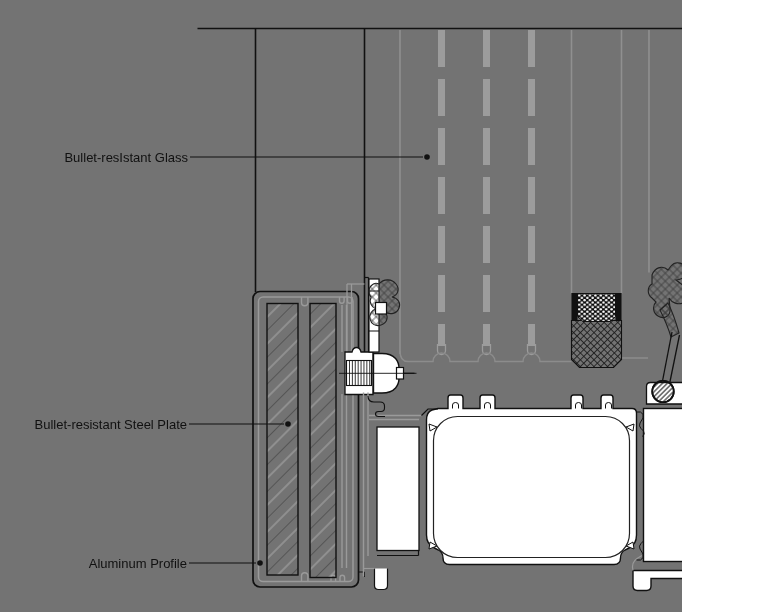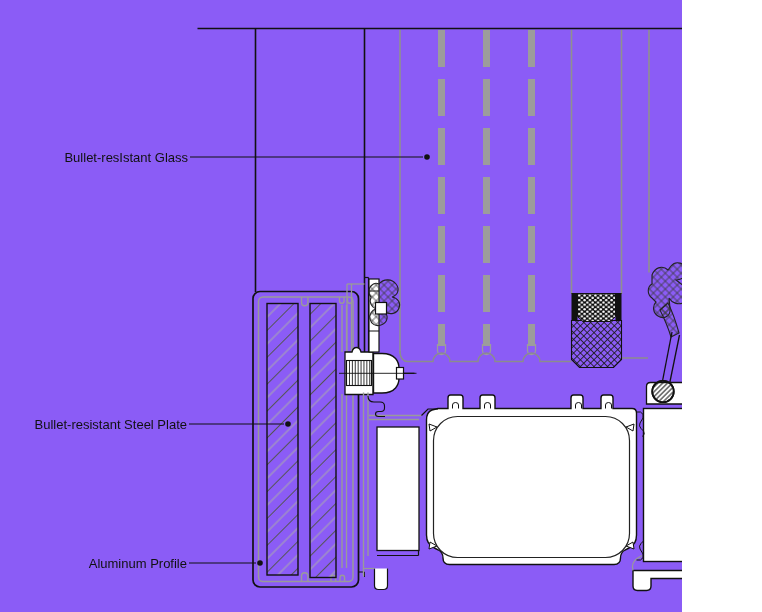--- a/index.html
+++ b/index.html
@@ -1,19 +1,19 @@
 <!DOCTYPE html>
 <html><head>
 <meta charset="utf-8">
 <style>
   html,body{margin:0;padding:0;background:#ffffff;}
   .stage{
     position:relative;
     width:682px;height:612px;
-    background:#8b5cf6;
+    background:#737373;
     font-family:"Liberation Sans", sans-serif;
     overflow:hidden;
   }
   svg text{
     font-family:"Liberation Sans", sans-serif;
     font-size:13px;
     fill:#111111;
   }
 </style>
 </head>

